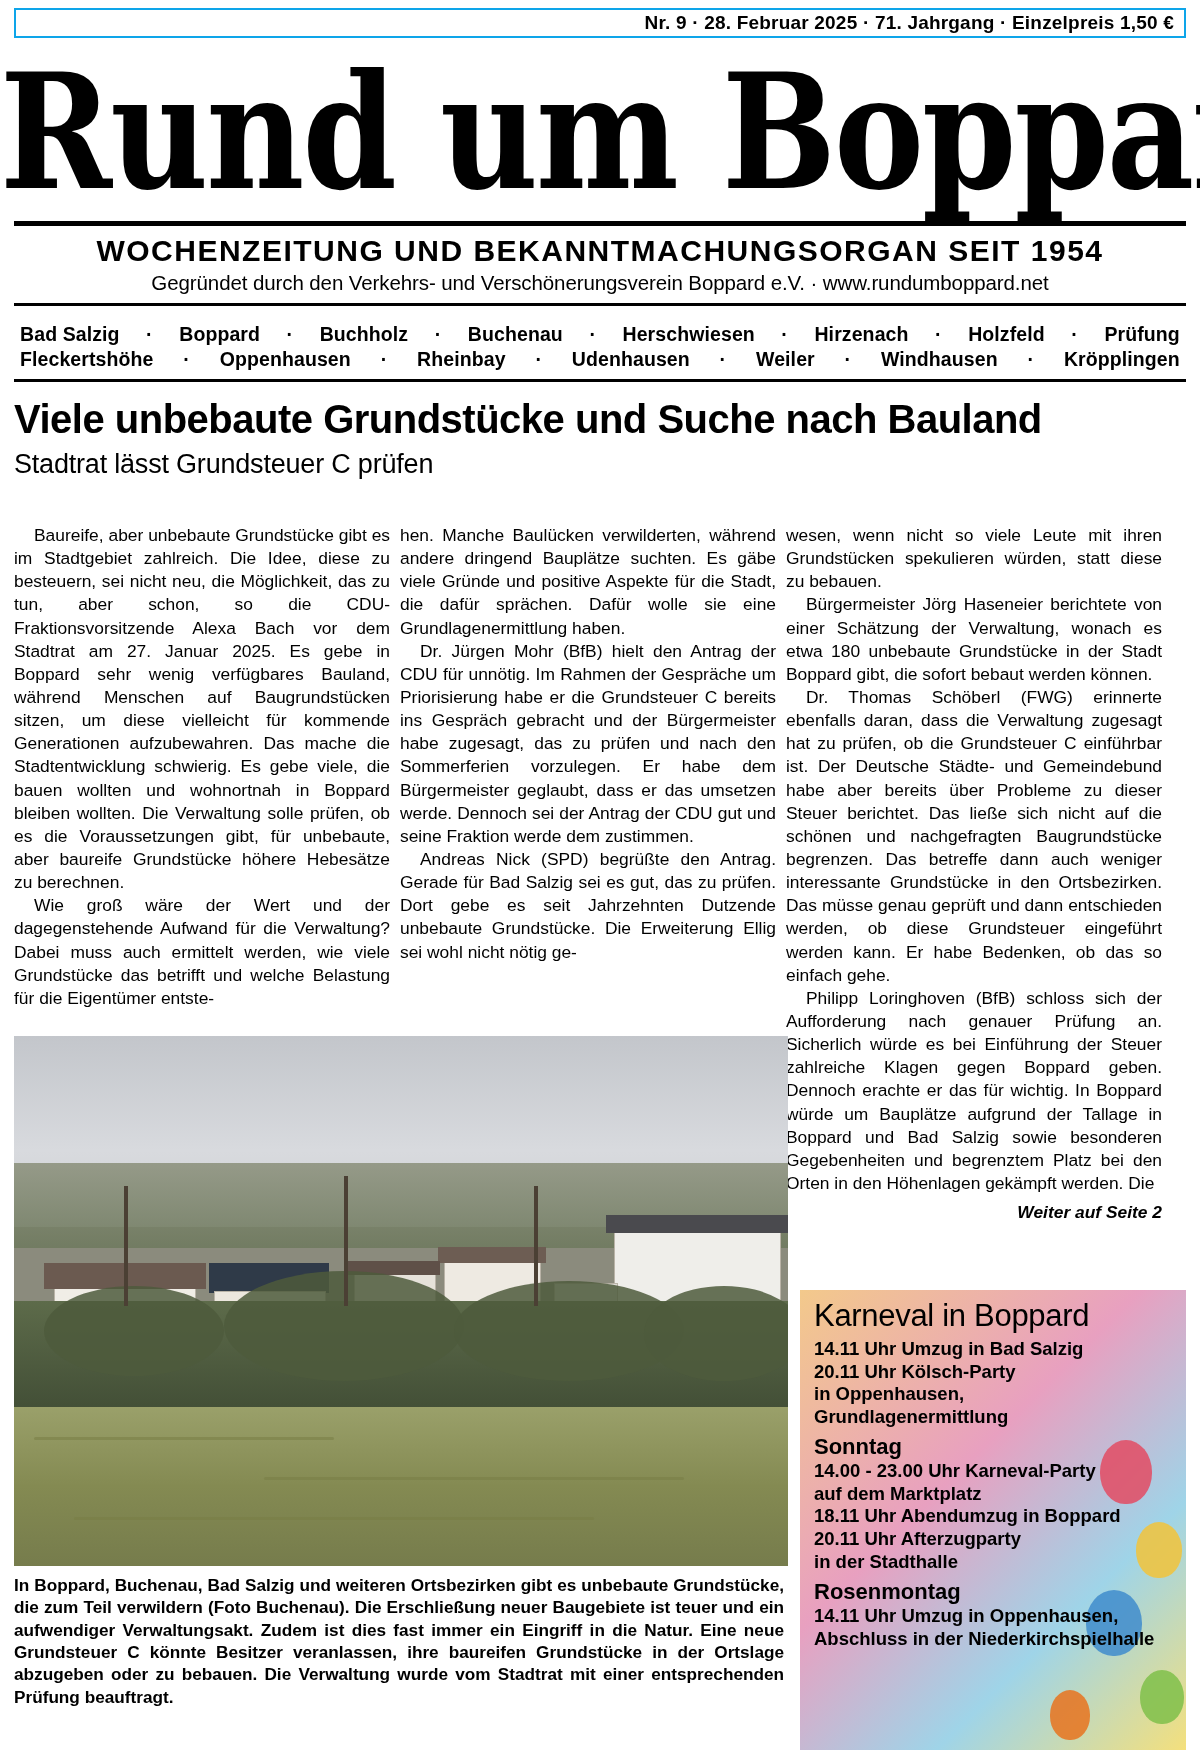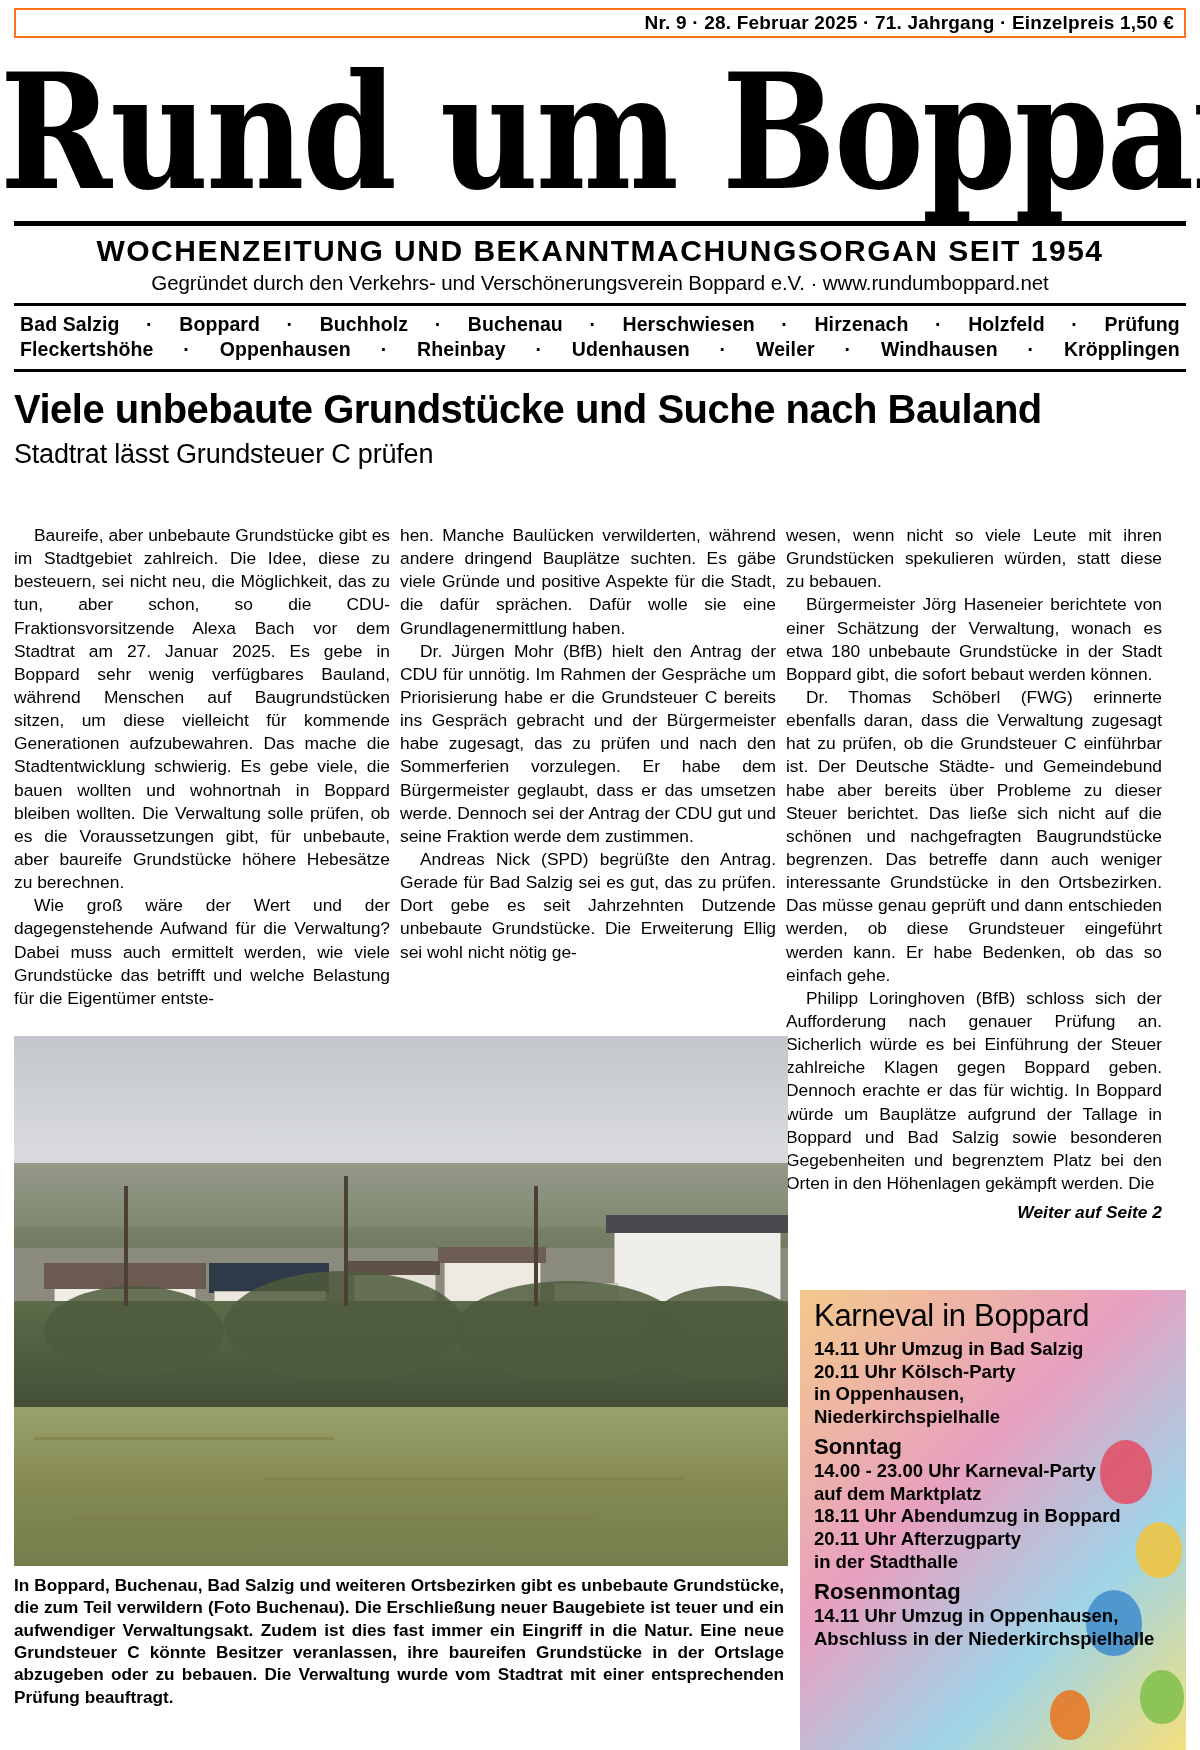--- a/index.html
+++ b/index.html
@@ -18,21 +18,21 @@
     position: relative;
     width: 1200px;
     height: 1750px;
     padding: 0;
     box-sizing: border-box;
   }
 
   
   .top-bar {
     margin: 8px 14px 0 14px;
-    border: 2px solid #f97316;
+    border: 2px solid #0ea5e9;
     height: 30px;
     display: flex;
     align-items: center;
     justify-content: flex-end;
     padding-right: 10px;
     box-sizing: border-box;
   }
   .top-bar .issue-line {
     font-size: 19px;
     font-weight: bold;
@@ -73,21 +73,21 @@
     font-size: 20.5px;
     text-align: center;
     letter-spacing: -0.1px;
   }
 
   
   .districts {
     margin: 8px 14px 0 14px;
     border-top: 3px solid #000;
     border-bottom: 3px solid #000;
-    padding: 6px 4px 7px 4px;
+    padding: 16px 4px 7px 4px;
   }
   .districts-row {
     display: flex;
     justify-content: space-between;
     font-size: 19.5px;
     font-weight: bold;
     padding: 1px 2px;
     letter-spacing: 0.1px;
   }
   .districts-row .sep {
@@ -365,21 +365,21 @@
     <div class="balloon" style="left:286px; top:300px; width:56px; height:66px; background:#3f8ccc;"></div>
     <div class="balloon" style="left:340px; top:380px; width:44px; height:54px; background:#7fbf4a;"></div>
     <div class="balloon" style="left:250px; top:400px; width:40px; height:50px; background:#e8731f;"></div>
 
     <div class="karneval-inner">
       <div class="k-title">Karneval in Boppard</div>
 
       <div class="k-line">14.11 Uhr Umzug in Bad Salzig</div>
       <div class="k-line">20.11 Uhr Kölsch-Party</div>
       <div class="k-line">in Oppenhausen,</div>
-      <div class="k-line">Niederkirchspielhalle</div>
+      <div class="k-line">Grundlagenermittlung</div>
 
       <div class="k-day">Sonntag</div>
       <div class="k-line">14.00 - 23.00 Uhr Karneval-Party</div>
       <div class="k-line">auf dem Marktplatz</div>
       <div class="k-line">18.11 Uhr Abendumzug in Boppard</div>
       <div class="k-line">20.11 Uhr Afterzugparty</div>
       <div class="k-line">in der Stadthalle</div>
 
       <div class="k-day">Rosenmontag</div>
       <div class="k-line">14.11 Uhr Umzug in Oppenhausen,</div>

